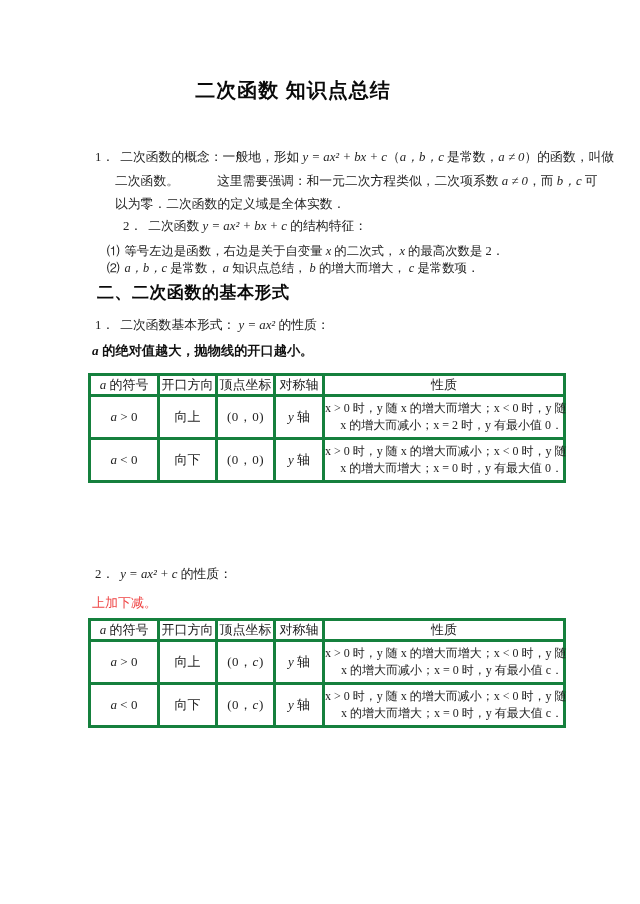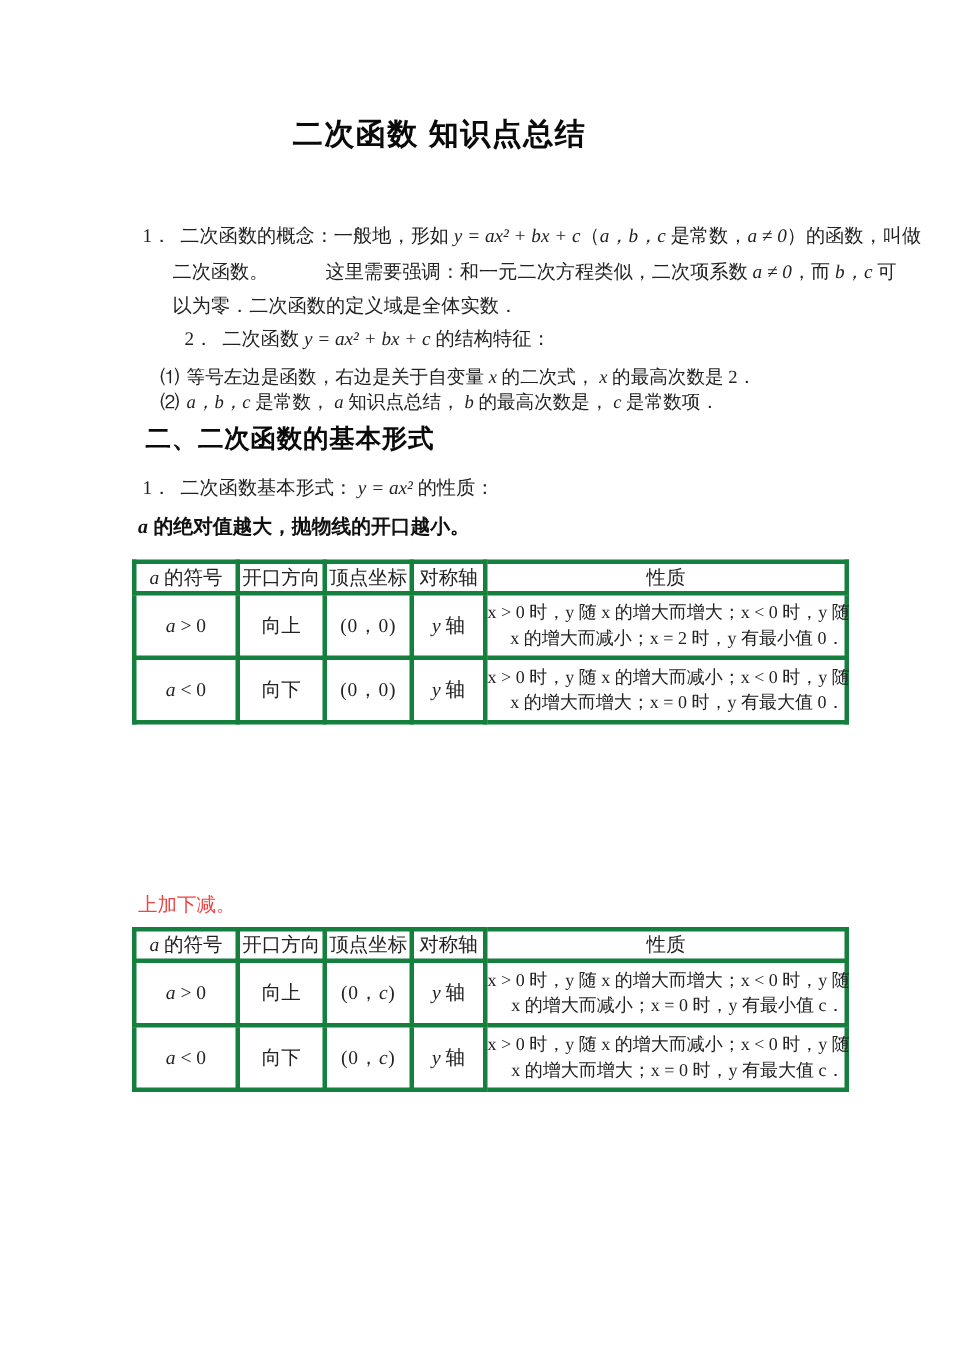--- a/index.html
+++ b/index.html
@@ -67,21 +67,21 @@
   <div class="block body-text item1">
     <div class="line"><span class="num">1．</span><span>二次函数的概念：一般地，形如</span> <span class="math">y = ax² + bx + c</span><span>（</span><span class="math">a，b，c</span><span> 是常数，</span><span class="math">a ≠ 0</span><span>）的函数，叫做</span></div>
     <div class="line indent1"><span>二次函数。</span><span class="tabgap"></span><span>这里需要强调：和一元二次方程类似，二次项系数</span> <span class="math">a ≠ 0</span><span>，而</span> <span class="math">b，c</span> <span>可</span></div>
     <div class="line indent1"><span>以为零．二次函数的定义域是全体实数．</span></div>
   </div>
 
   <div class="block body-text item2"><span class="num">2．</span><span>二次函数</span> <span class="math">y = ax² + bx + c</span> <span>的结构特征：</span></div>
 
   <div class="block body-text subitems">
     <div class="line"><span class="mark">⑴</span><span>等号左边是函数，右边是关于自变量</span> <span class="math">x</span> <span>的二次式，</span> <span class="math">x</span> <span>的最高次数是 2．</span></div>
-    <div class="line"><span class="mark">⑵</span><span class="math">a，b，c</span><span> 是常数，</span> <span class="math">a</span> <span>知识点总结，</span> <span class="math">b</span> <span>的最高次数是，</span> <span class="math">c</span> <span>是常数项．</span></div>
+    <div class="line"><span class="mark">⑵</span><span class="math">a，b，c</span><span> 是常数，</span> <span class="math">a</span> <span>知识点总结，</span> <span class="math">b</span> <span>的增大而增大，</span> <span class="math">c</span> <span>是常数项．</span></div>
   </div>
 
   <div class="block sec-heading h-sec2">二、二次函数的基本形式</div>
 
   <div class="block body-text s2-item1"><span class="num">1．</span><span>二次函数基本形式：</span> <span class="math">y = ax²</span> <span>的性质：</span></div>
 
   <div class="block note1"><span class="math">a</span> <span>的绝对值越大，抛物线的开口越小。</span></div>
 
   <table class="block tbl t1">
     <colgroup>
@@ -117,20 +117,21 @@
         <td class="vertex"><span>(0，</span><span>0</span><span>)</span></td>
         <td><span class="math">y</span><span> 轴</span></td>
         <td>
             <div class="prop-line">x &gt; 0 时，y 随 x 的增大而减小；x &lt; 0 时，y 随</div>
             <div class="prop-line">x 的增大而增大；x = 0 时，y 有最大值 0．</div>
           </td>
       </tr>
     </tbody>
   </table>
 
+  <div class="block body-text s2-item2"><span class="num">2．</span><span class="math">y = ax² + c</span> <span>的性质：</span></div>
 
   <div class="block note2">上加下减。</div>
 
   <table class="block tbl t2">
     <colgroup>
         <col style="width:69px">
         <col style="width:58px">
         <col style="width:58px">
         <col style="width:49px">
         <col style="width:241px">

